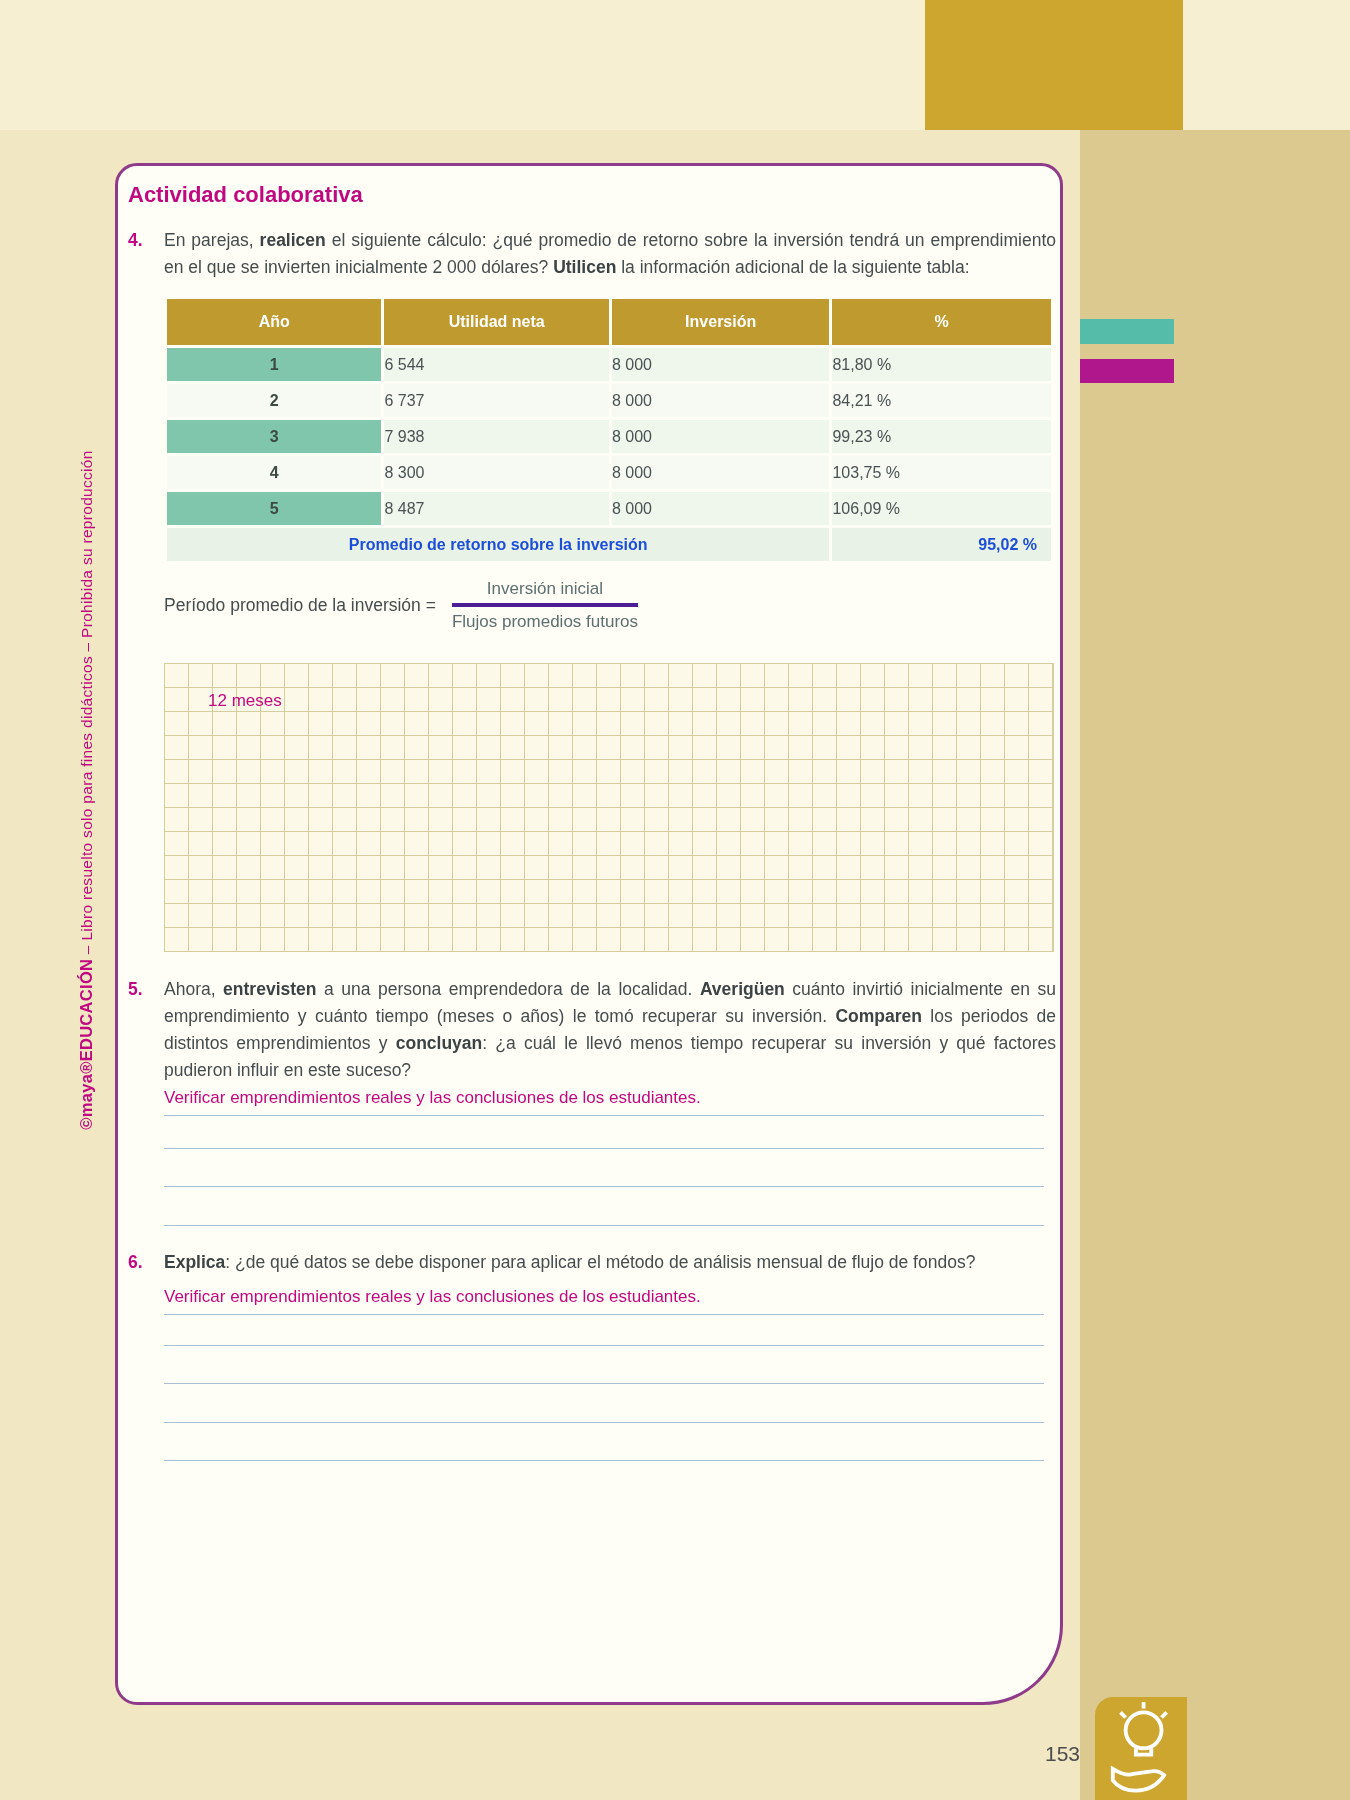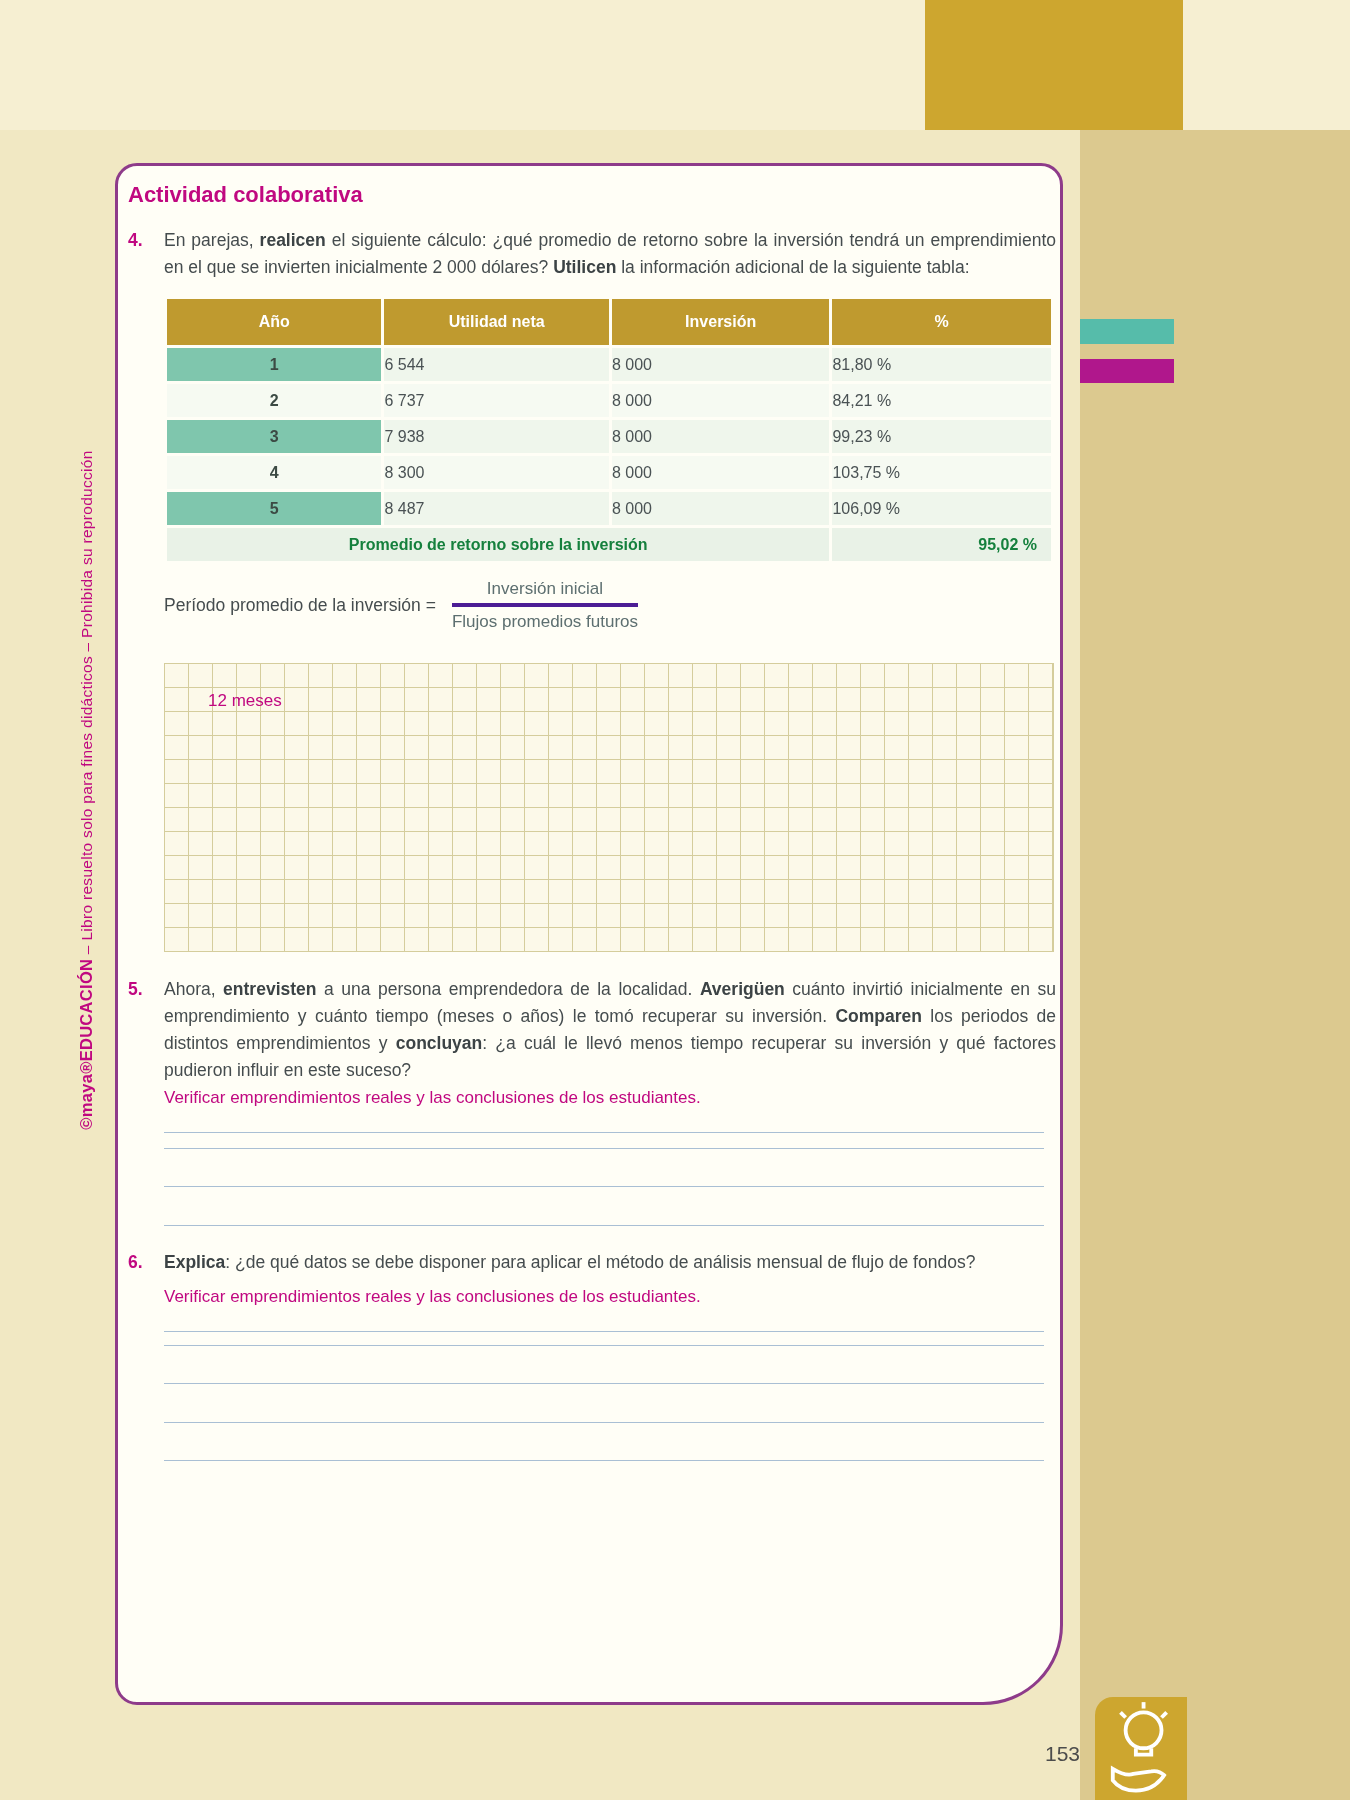--- a/index.html
+++ b/index.html
@@ -32,21 +32,21 @@
   .item-text strong { color:#3c4345; }
 
   
   .roi-table { position:absolute; left:46px; top:130px; width:890px; border-collapse:separate; border-spacing:3px; font-size:16px; }
   .roi-table th { background:#bf9a2f; color:#fff; font-weight:bold; height:46px; text-align:center; }
   .roi-table th:nth-child(1){ width:215px; } .roi-table th:nth-child(2){ width:225px; }
   .roi-table th:nth-child(3){ width:218px; } .roi-table th:nth-child(4){ width:219px; }
   .roi-table tbody td { background:#eff6ec; height:33px; text-align:left; padding-right:14px; color:#4a5254; }
   .roi-table tbody tr:nth-child(even) td { background:#f6faf2; }
   .roi-table tbody td:first-child { background:#7fc6ad; text-align:center; padding-right:0; font-weight:bold; color:#3c4a44; }
-  .roi-table tfoot td { background:#e9f2e7; height:33px; font-weight:bold; color:#15803d; }
+  .roi-table tfoot td { background:#e9f2e7; height:33px; font-weight:bold; color:#1d4ed8; }
   .roi-table tfoot td.flabel { text-align:center; }
   .roi-table tfoot td.fvalue { text-align:right; padding-right:14px; }
 
   
   .formula { position:absolute; left:46px; top:413px; display:flex; align-items:center; gap:16px; }
   .formula-lhs { font-size:17.5px; color:#454c4e; }
   .fraction { display:inline-block; text-align:center; font-size:17px; color:#5d6f70; }
   .fraction .num { display:block; padding:0 12px 4px; border-bottom:4px solid #4c1d95; }
   .fraction .den { display:block; padding-top:5px; }
 
@@ -54,21 +54,21 @@
   .grid-paper { position:absolute; left:46px; top:497px; width:890px; height:289px;
                 background-color:#fcf9e9;
                 background-image:linear-gradient(to right,#d5cd9c 1px,transparent 1px),
                                  linear-gradient(to bottom,#d5cd9c 1px,transparent 1px);
                 background-size:24px 24px;
                 border-right:1px solid #d5cd9c; border-bottom:1px solid #d5cd9c;padding-left:37px; }
   .grid-annotation { position:absolute; left:44px; top:28px; font-size:17px; color:#c00880; }
 
   
   .answer { position:absolute; left:46px; width:880px; font-size:17px; color:#c00880;
-            padding-bottom:24px; border-bottom:1.5px solid #a9bfd4; }
+            padding-bottom:7px; border-bottom:1.5px solid #a9bfd4; }
   .lines { position:absolute; left:46px; width:880px; }
   .blank-line { height:38.5px; border-bottom:1.5px solid #a9bfd4; }
 
   
   #item4-num  { left:10px; top:61px; } #item4-text { left:46px; top:61px; width:892px; }
   #item5-num  { left:10px; top:810px; } #item5-text { left:46px; top:810px; width:892px; }
   #answer5 { top:922px; } #lines5 { top:944px; }
   #item6-num  { left:10px; top:1083px; } #item6-text { left:46px; top:1083px; width:892px; }
   #answer6 { top:1121px; } #lines6 { top:1141px; }
 </style>

